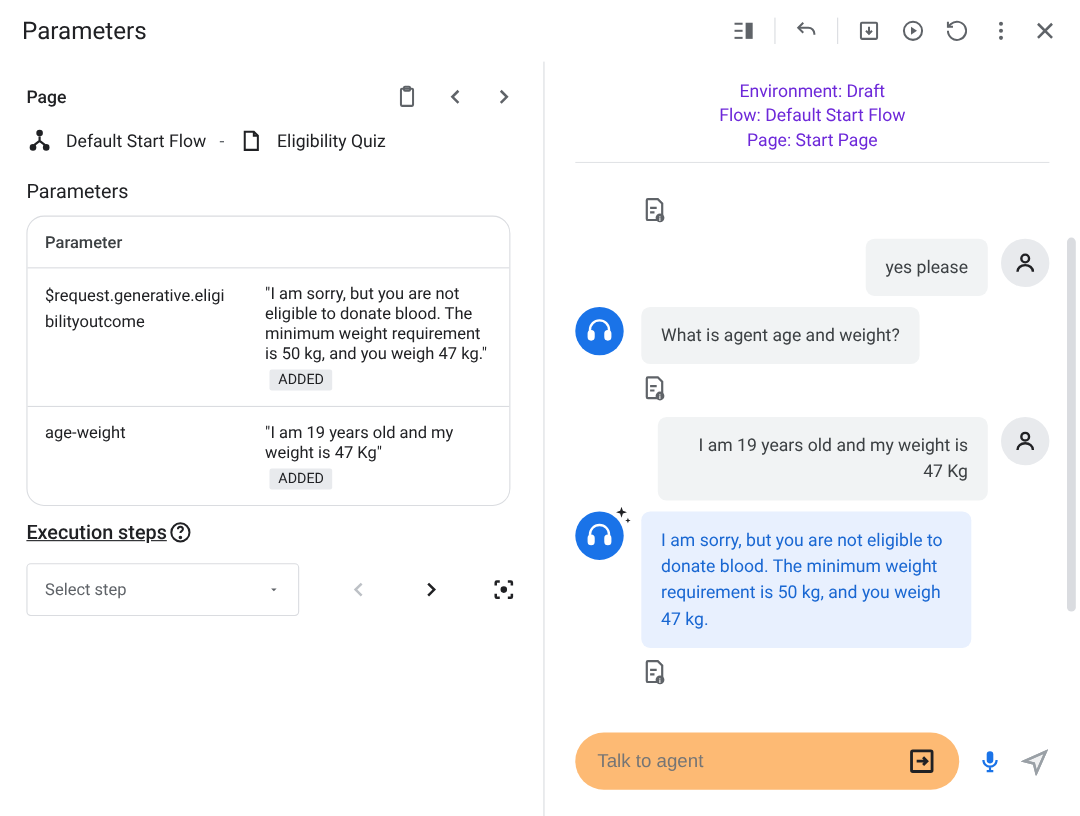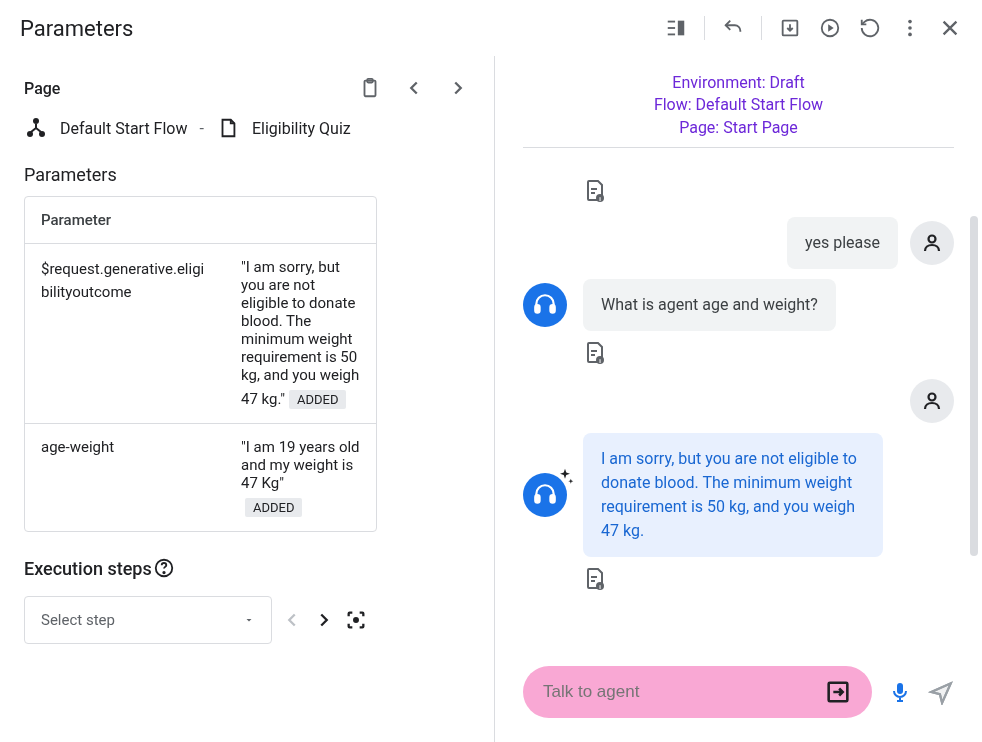--- a/index.html
+++ b/index.html
@@ -18,61 +18,61 @@
   .section-header { display: flex; align-items: center; justify-content: space-between; margin-bottom: 16px; }
   .section-title { font-size: 16px; font-weight: 500; }
   .section-actions { display: flex; gap: 20px; }
   .section-icon { width: 24px; height: 24px; display: flex; align-items: center; justify-content: center; cursor: pointer; color: #5f6368; }
   
   .breadcrumb { display: flex; align-items: center; gap: 12px; margin-bottom: 24px; font-size: 16px; }
   .breadcrumb-sep { color: #5f6368; }
   .breadcrumb-icon { width: 24px; height: 24px; display: flex; align-items: center; justify-content: center; }
   
   .params-title { font-size: 18px; font-weight: 400; margin-bottom: 11px; }
-  .params-table { border: 1px solid #dadce0; border-radius: 4px; width: 353px; margin-bottom: 24px; }
+  .params-table { border: 1px solid #dadce0; border-radius: 16px; width: 440px; margin-bottom: 12px; }
   .params-row { display: flex; border-bottom: 1px solid #dadce0; }
   .params-row:last-child { border-bottom: none; }
   .params-cell { padding: 14px 16px; font-size: 15px; }
   .params-cell-key { width: 200px; }
   .params-cell-val { flex: 1; }
   .params-header .params-cell { font-weight: 500; color: #3c4043; }
   .badge { display: inline-block; background: #e8eaed; padding: 2px 8px; font-size: 13px; margin-top: 6px; margin-left: 4px; border-radius: 2px; }
   
-  .exec-header { display: flex; align-items: center; margin-bottom: 16px; }
+  .exec-header { display: flex; align-items: center; margin-bottom: 16px; text-decoration: underline; }
   .exec-title { font-size: 18px; font-weight: 500; }
   .help-icon { width: 24px; height: 24px; display: flex; align-items: center; justify-content: center; }
   
-  .exec-controls { display: flex; align-items: center; gap: 8px; }
+  .exec-controls { display: flex; align-items: center; gap: 8px; justify-content: space-between; }
   .select-box { border: 1px solid #dadce0; border-radius: 4px; padding: 14px 16px; width: 248px; display: flex; align-items: center; justify-content: space-between; font-size: 15px; color: #5f6368; cursor: pointer; }
   .nav-arrow { width: 24px; height: 24px; display: flex; align-items: center; justify-content: center; cursor: pointer; }
   .nav-arrow.disabled { color: #bdc1c6; }
   
   .env-info { text-align: center; padding: 16px 0 8px; font-size: 16px; color: #6d28d9; }
   .env-line { line-height: 1.4; }
   
   .chat-container { flex: 1; overflow-y: auto; padding: 0 28px 12px 28px; position: relative; }
   .chat-cutoff { height: 20px; border-top: 1px solid #dadce0; margin: 0 0 12px; }
   .scrollbar-thumb { position: absolute; right: 4px; top: 160px; width: 8px; height: 340px; background: #dadce0; border-radius: 4px; }
   
-  .msg-row { display: flex; margin-bottom: 10px; align-items: center; }
+  .msg-row { display: flex; margin-bottom: 10px; align-items: flex-start; }
   .msg-row.user { justify-content: flex-end; }
   .avatar { width: 44px; height: 44px; border-radius: 50%; display: flex; align-items: center; justify-content: center; flex-shrink: 0; }
   .avatar-user { background: #e8eaed; margin-left: 12px; }
   .avatar-agent { background: #1a73e8; margin-right: 16px; }
   .avatar-agent.sparkle { position: relative; }
   .sparkle-badge { position: absolute; top: -6px; right: -8px; }
   .bubble { padding: 14px 18px; border-radius: 8px; font-size: 16px; max-width: 300px; line-height: 1.5; }
   .bubble-user { background: #f1f3f4; color: #3c4043; }
   .bubble-agent { background: #f1f3f4; color: #3c4043; }
   .bubble-highlight { background: #e8f0fe; color: #1967d2; }
   .doc-icon-row { display: flex; margin-bottom: 14px; padding-left: 60px; }
   .doc-icon { width: 24px; height: 24px; color: #5f6368; }
   
   .input-bar { display: flex; align-items: center; padding: 16px 28px 24px; gap: 16px; }
-  .input-pill { flex: 1; background: #f9a8d4; border-radius: 28px; height: 52px; display: flex; align-items: center; padding: 0 20px; justify-content: space-between; }
+  .input-pill { flex: 1; background: #fdba74; border-radius: 28px; height: 52px; display: flex; align-items: center; padding: 0 20px; justify-content: space-between; }
   .input-text { font-size: 17px; color: #5f6368; border: none; background: transparent; outline: none; flex: 1; }
   .input-loop { width: 28px; height: 28px; color: #202124; }
   
   svg { display: block; }
 </style>
 </head>
 <body>
 
 <div class="topbar">
   <div class="topbar-title">Parameters</div>
@@ -271,20 +271,21 @@
           <svg width="24" height="24" viewBox="0 0 24 24" fill="#5f6368">
               <path d="M6 2h9l4 4v14a1 1 0 0 1-1 1H6a1 1 0 0 1-1-1V3a1 1 0 0 1 1-1z" fill="none" stroke="#5f6368" stroke-width="2"></path>
               <path d="M8 10h6M8 14h4" stroke="#5f6368" stroke-width="2"></path>
               <circle cx="17" cy="19" r="4" fill="#5f6368"></circle>
               <text x="17" y="21.5" fill="#fff" font-size="6" text-anchor="middle" font-weight="bold">i</text>
             </svg>
         </div>
       </div>
 
       <div class="msg-row user">
+        <div class="bubble bubble-user" style="text-align:right">I am 19 years old and my weight is 47 Kg</div>
         <div class="avatar avatar-user">
           <svg width="24" height="24" viewBox="0 0 24 24" fill="none" stroke="#202124" stroke-width="2.2">
               <circle cx="12" cy="8" r="3.5"></circle>
               <path d="M5 20c0-3.5 3-6 7-6s7 2.5 7 6"></path>
             </svg>
         </div>
       </div>
 
       <div class="msg-row">
         <div class="avatar avatar-agent sparkle">

